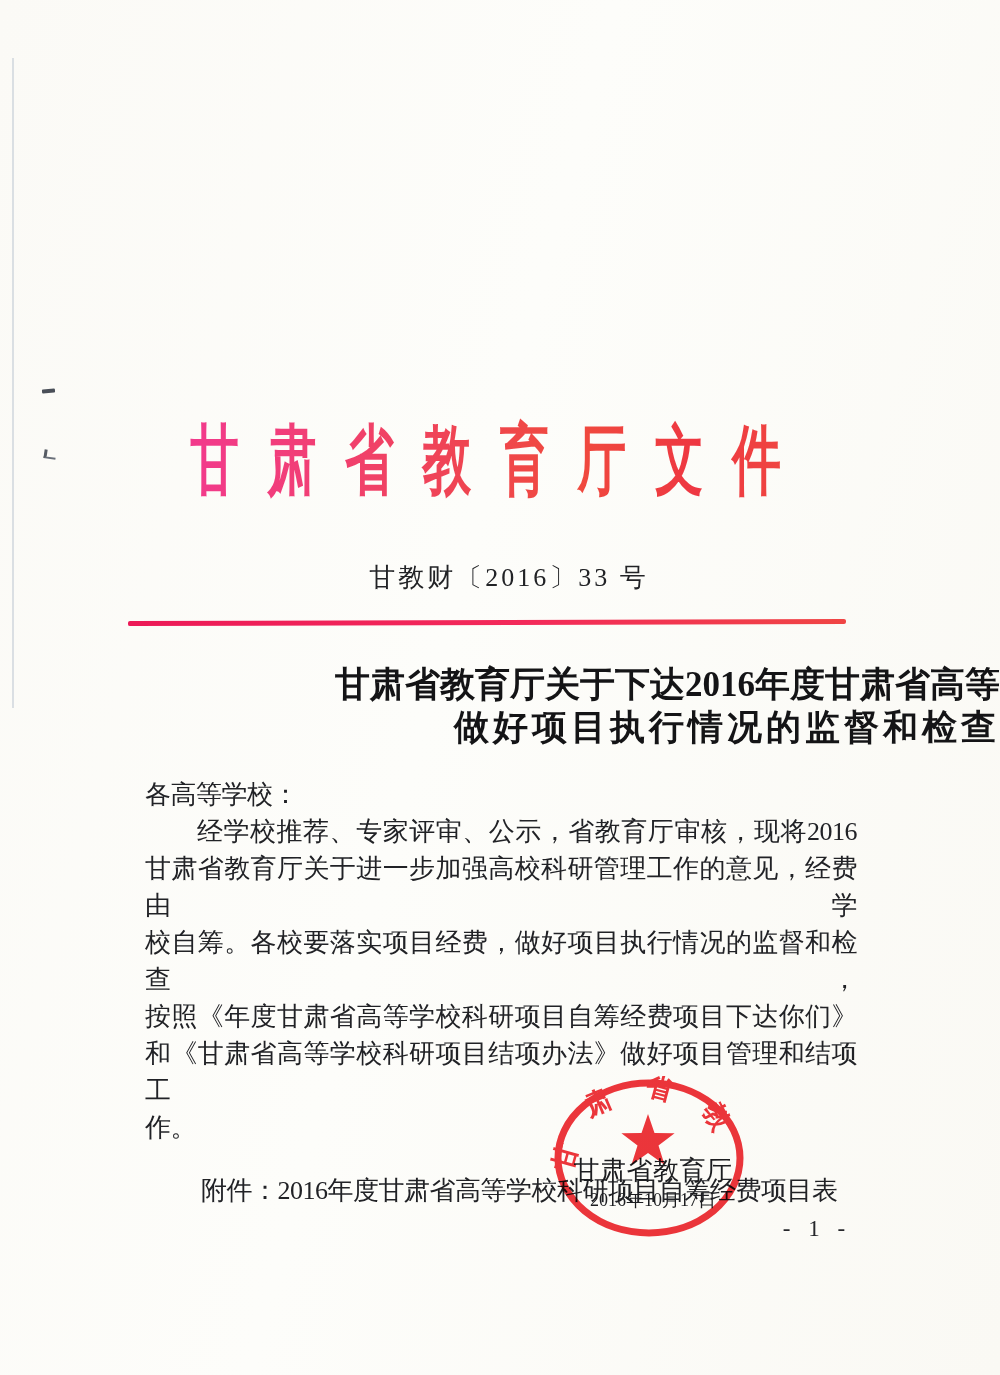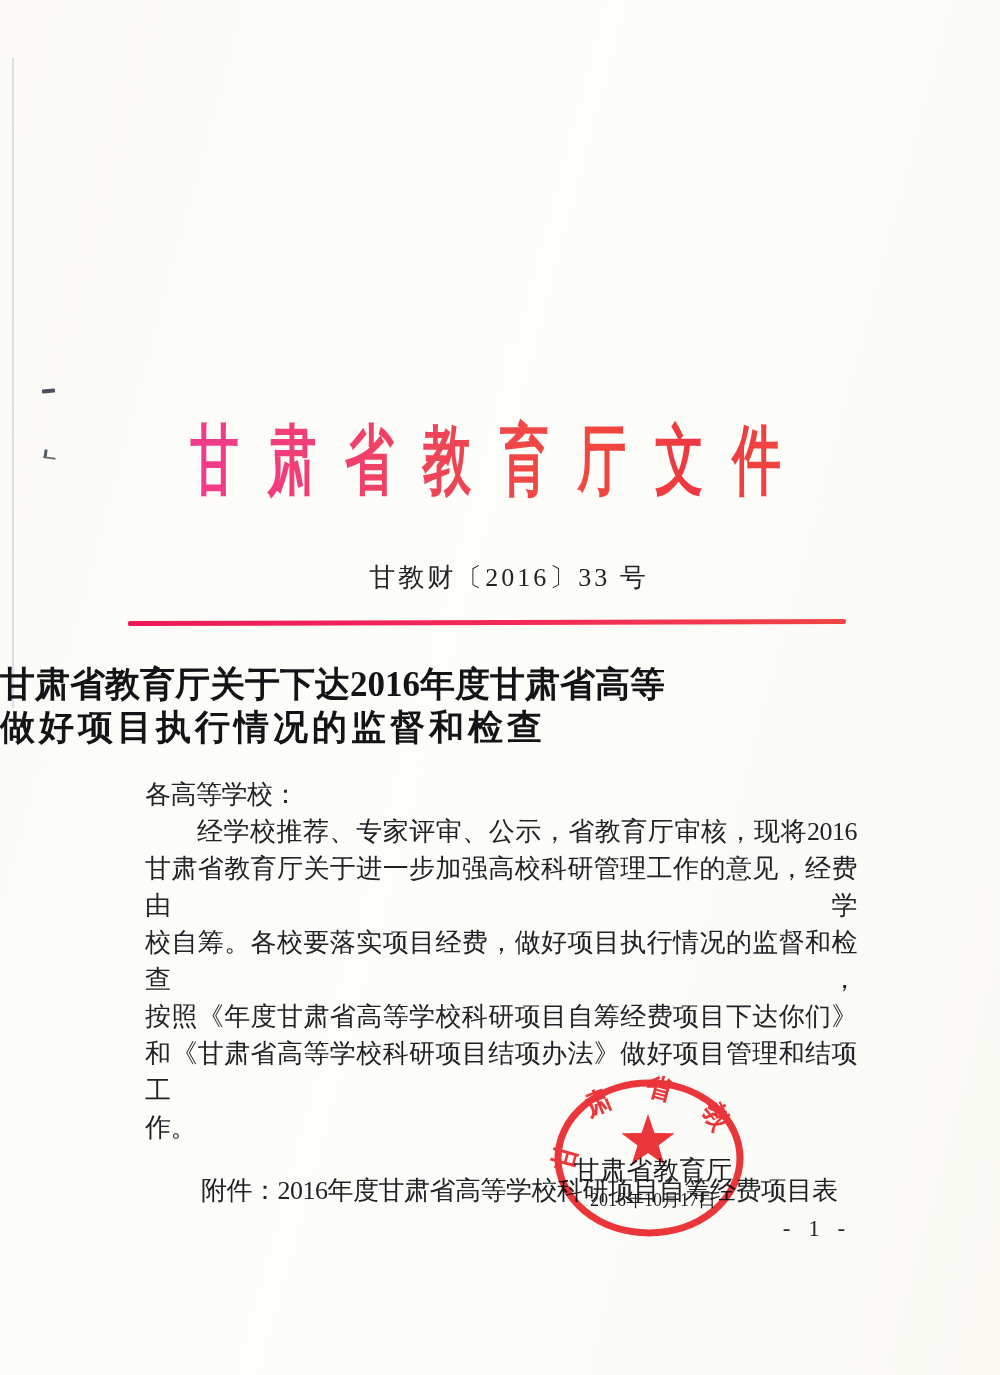--- a/index.html
+++ b/index.html
@@ -60,21 +60,21 @@
   .red-rule {
     position: absolute; top: 620px; left: 128px;
     width: 718px; height: 4.5px;
     background: linear-gradient(90deg, var(--rule-red, #ec1a57) 0%, #f32a5a 55%, #f04544 100%);
     transform: rotate(-0.18deg);
     border-radius: 2px;
   }
 
   .notice-title {
     position: absolute; top: 663px; left: 0; right: 0;
-    text-align: left; font-weight: 700; font-size: 35px;
+    text-align: right; font-weight: 700; font-size: 35px;
     line-height: 43px; color: #141416;
   }
   .nt-line.wide { letter-spacing: 4px; }
 
   .body {
     position: absolute; top: 776px; left: 145px; width: 712px;
     font-size: 26px; line-height: 37px; color: #212226;
     letter-spacing: -0.5px;
   }
   .body-line { min-height: 37px; }

